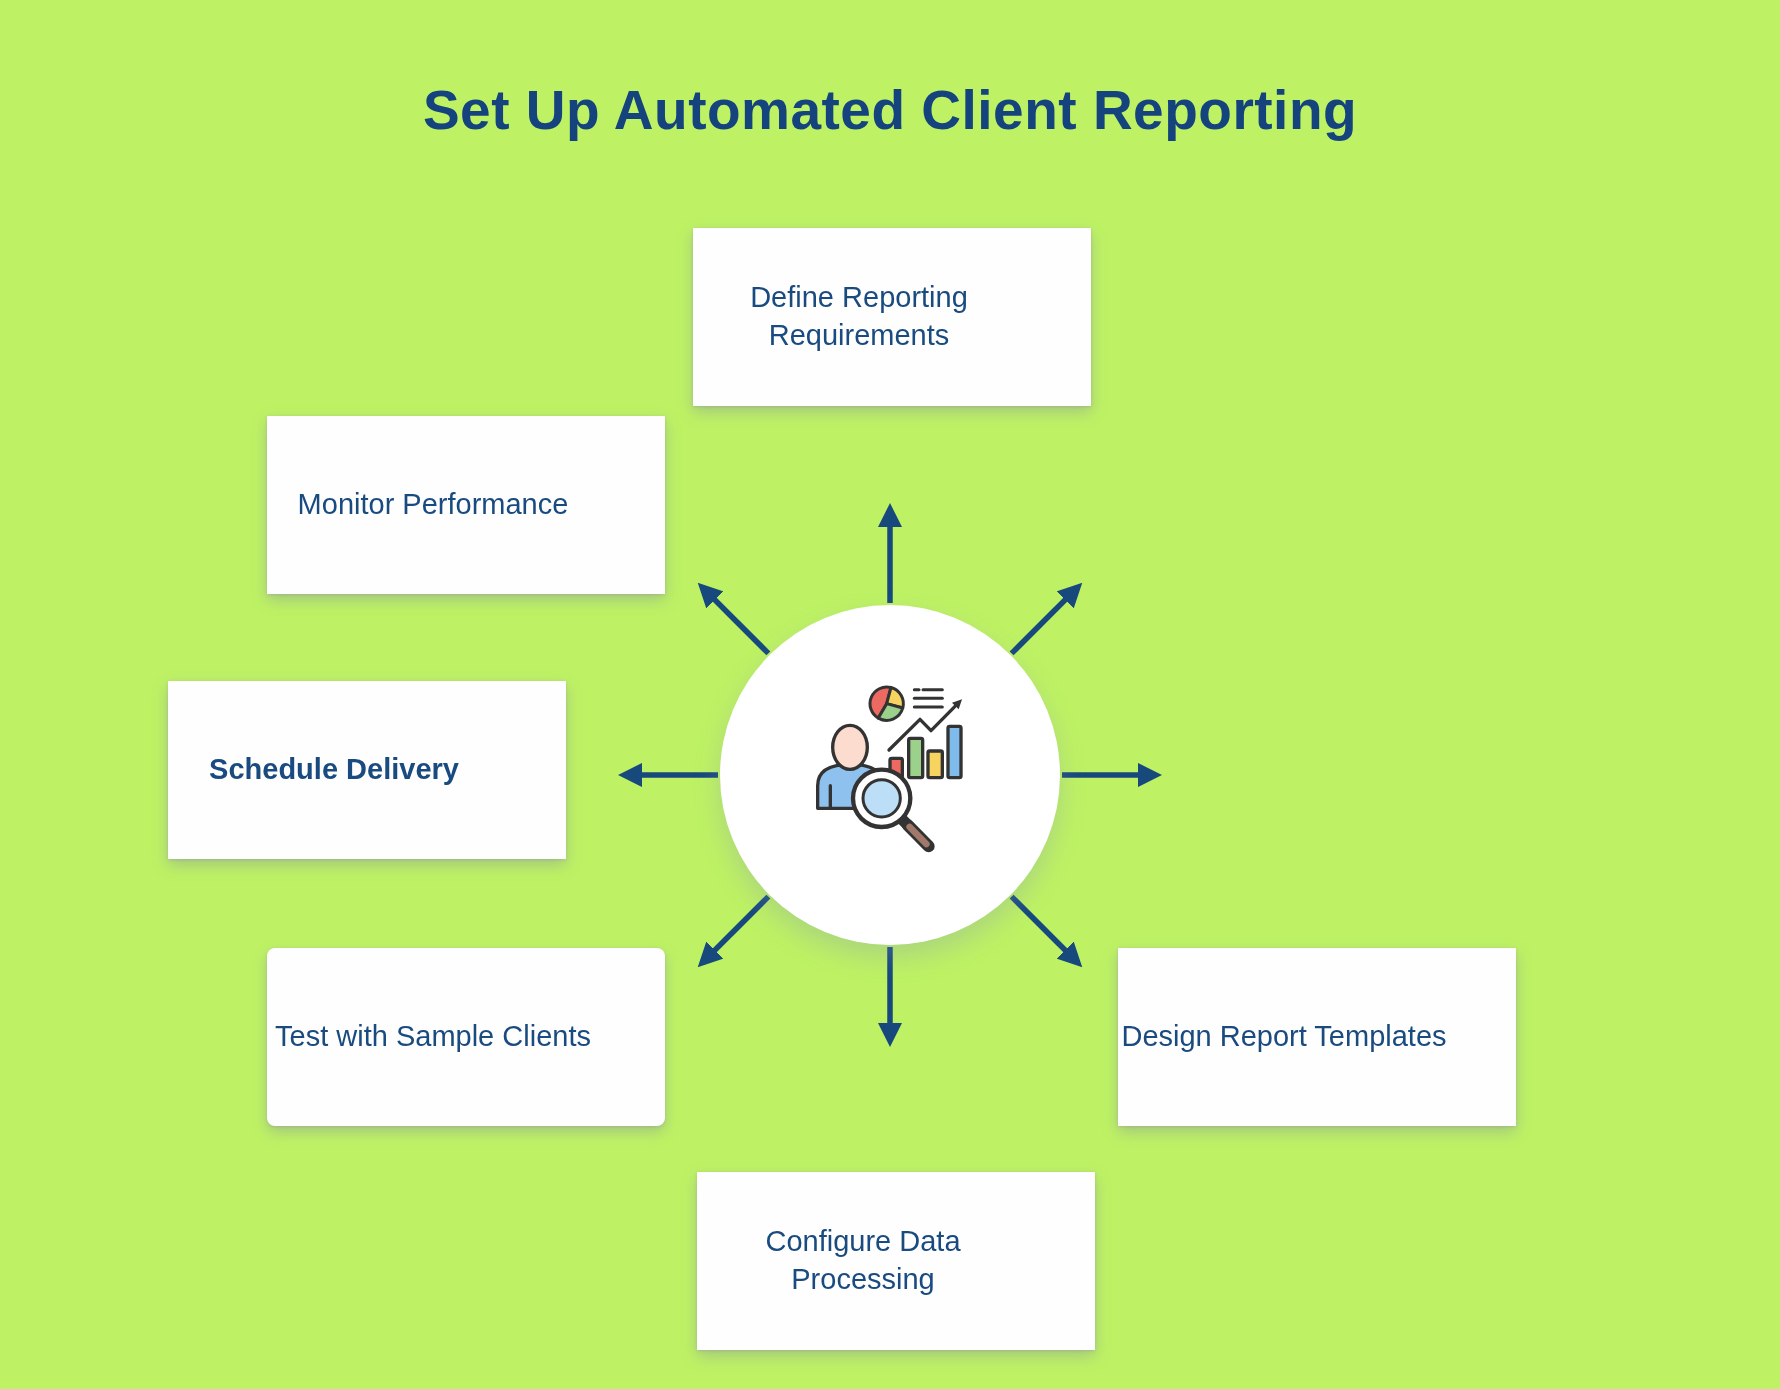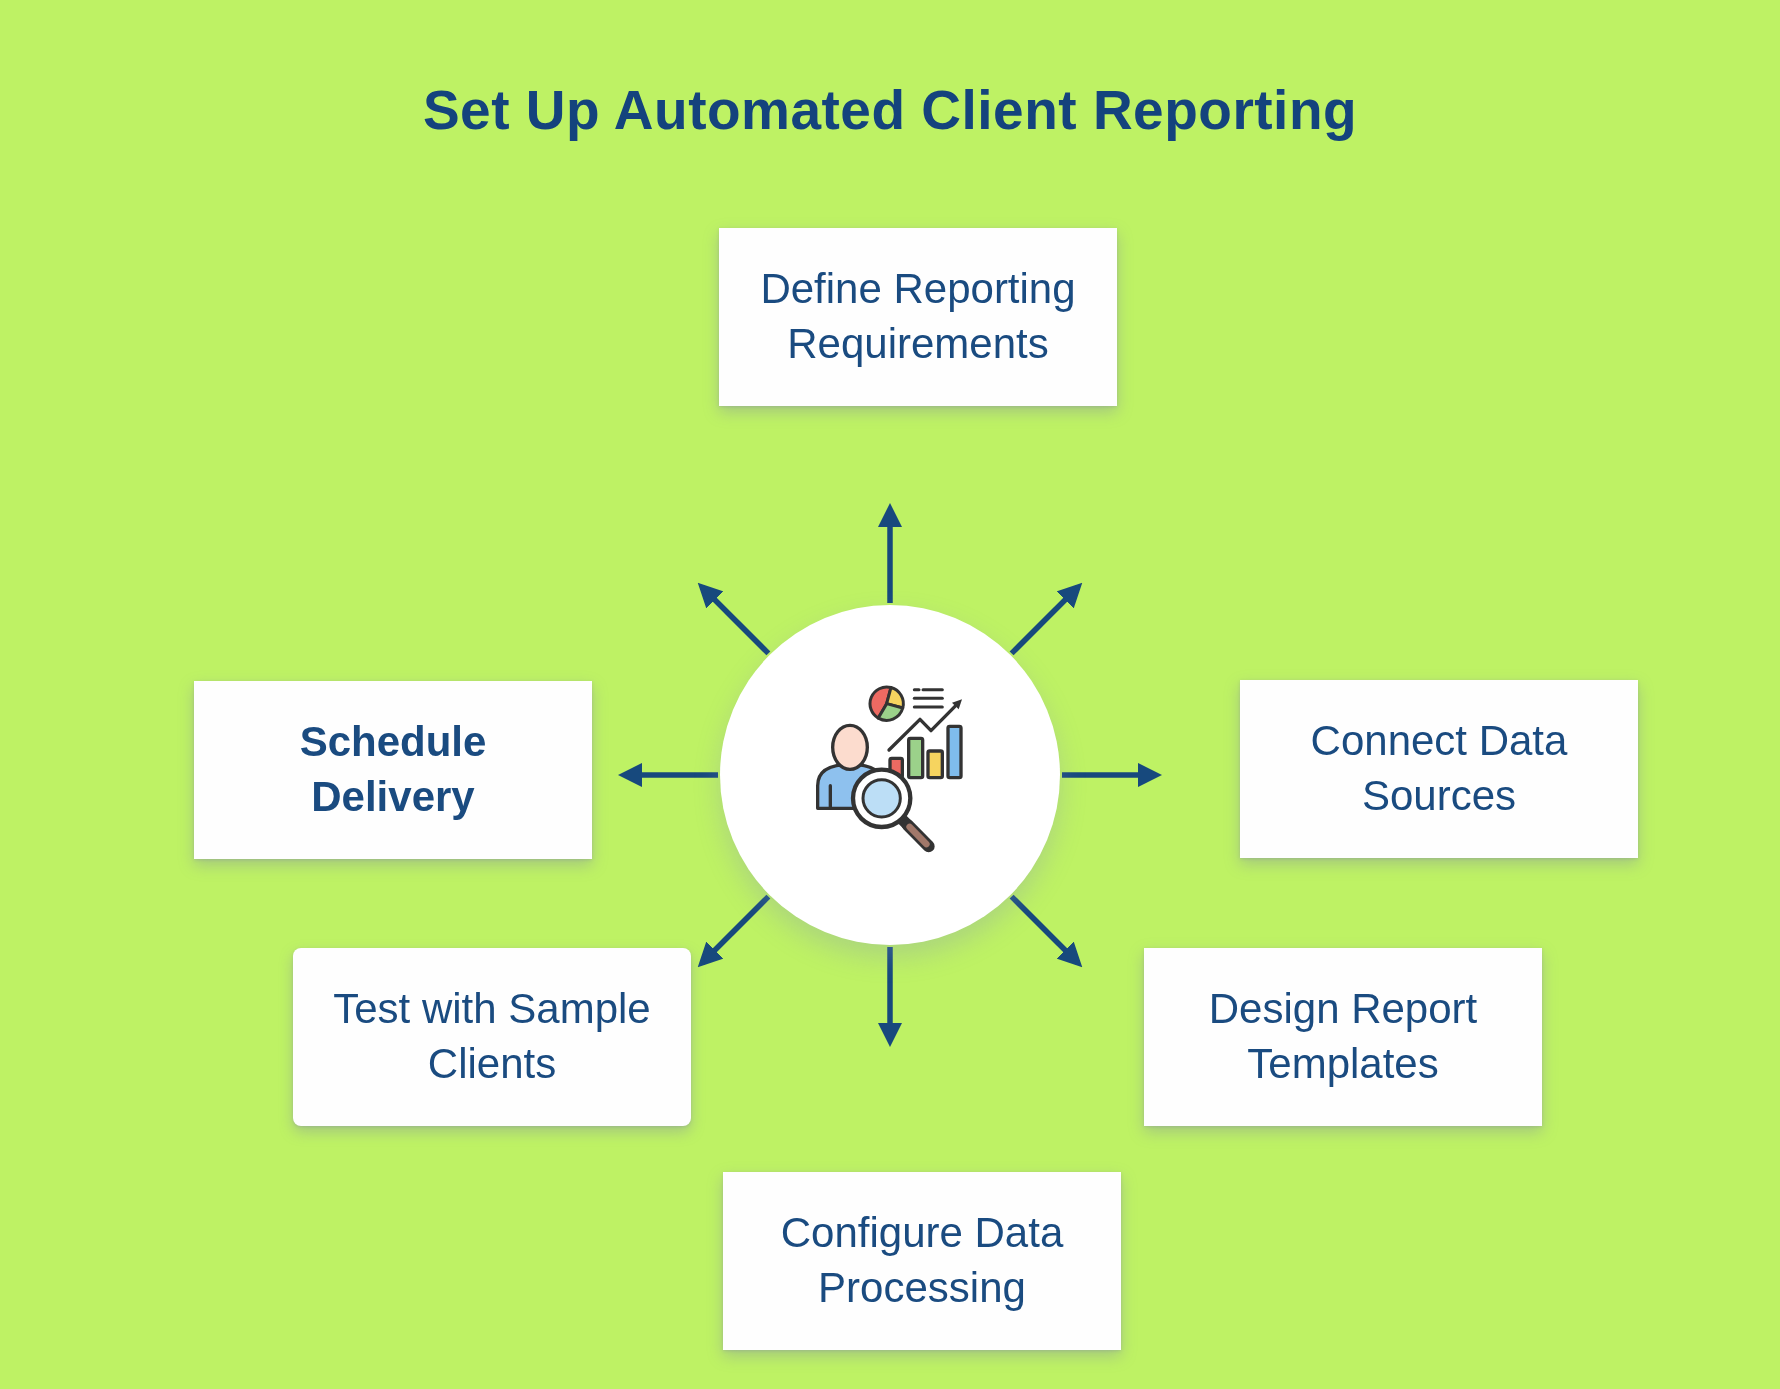--- a/index.html
+++ b/index.html
@@ -20,23 +20,23 @@
   .hub{
     position:absolute;left:720px;top:605px;width:340px;height:340px;
     background:#ffffff;border-radius:50%;
     box-shadow:0 12px 26px rgba(130,145,185,.30);
   }
   .hub-icon{position:absolute;left:95px;top:80px;}
   .node{
     position:absolute;width:398px;height:178px;
     background:#fefefe;
     box-shadow:0 6px 14px rgba(125,136,168,.40), 0 1px 3px rgba(125,136,168,.28);
-    display:flex;align-items:center;justify-content:center;
+    display:flex;align-items:center;
     text-align:center;
-    color:#1a4b80;font-size:42px;font-weight:500;line-height:1.3;margin-left:26px;
+    color:#1a4b80;font-size:29px;font-weight:500;line-height:1.3;
   }
   .node .label{width:332px;display:block;}
   .pos-top{left:693px;top:228px;}
   .pos-topright{left:1127px;top:416px;}
   .pos-right{left:1214px;top:680px;}
   .pos-bottomright{left:1118px;top:948px;}
   .pos-bottom{left:697px;top:1172px;}
   .pos-bottomleft{left:267px;top:948px;border-radius:8px;}
   .pos-left{left:168px;top:681px;font-weight:bold;}
   .pos-topleft{left:267px;top:416px;}
@@ -106,29 +106,29 @@
         <line x1="284" y1="426" x2="334" y2="477" stroke="#a1786a" stroke-width="20" stroke-linecap="round"></line>
         <circle cx="200" cy="340" r="86" fill="#ffffff" stroke="#333333" stroke-width="13"></circle>
         <circle cx="200" cy="340" r="56" fill="#bcdef6" stroke="#333333" stroke-width="9"></circle>
       </g>
     </svg>
   </div>
 
   <div class="node pos-top">
     <span class="label">Define Reporting Requirements</span>
   </div>
-  <div class="node pos-right">
-    <span class="label">Connect Data Sources</span>
-  </div>
   <div class="node pos-bottomright">
     <span class="label">Design Report Templates</span>
   </div>
   <div class="node pos-bottom">
     <span class="label">Configure Data Processing</span>
   </div>
   <div class="node pos-bottomleft">
     <span class="label">Test with Sample Clients</span>
   </div>
   <div class="node pos-left">
     <span class="label">Schedule Delivery</span>
   </div>
+  <div class="node pos-topleft">
+    <span class="label">Monitor Performance</span>
+  </div>
 
 </div>
 
 </body></html>

